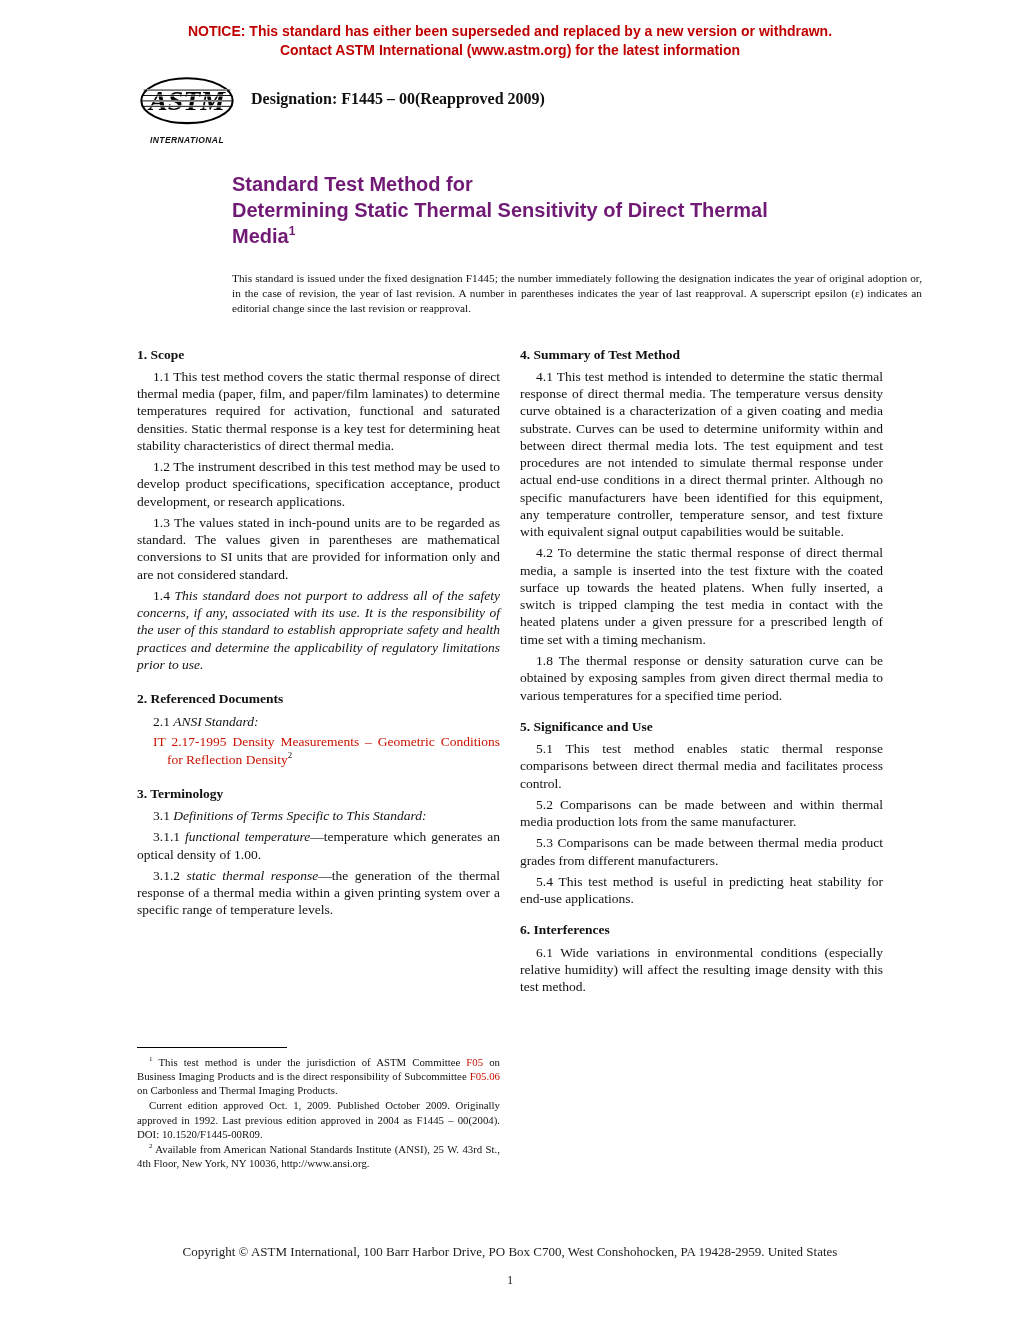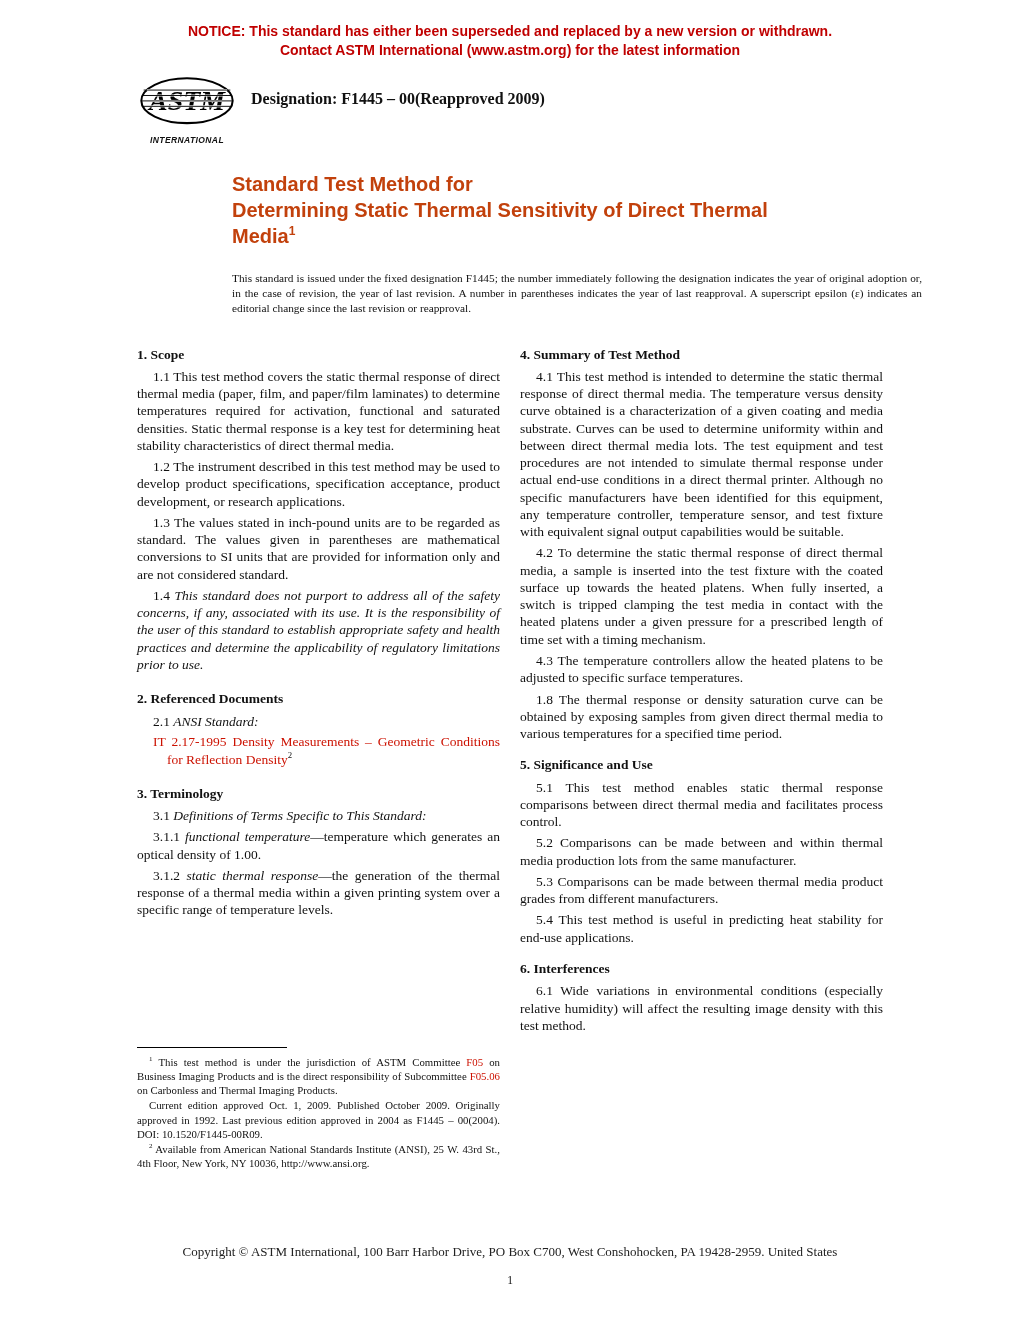--- a/index.html
+++ b/index.html
@@ -41,21 +41,21 @@
     font-weight: bold;
     font-size: 16px;
   }
   
   .title-block {
     margin: 26px 0 0 95px;
     font-family: "Liberation Sans", sans-serif;
     font-weight: bold;
     font-size: 20px;
     line-height: 1.3;
-    color: #c2410c;
+    color: #701a75;
   }
   .title-block sup { font-size: 0.6em; vertical-align: super; }
   
   .issued {
     margin: 22px 0 0 95px;
     width: 690px;
     font-size: 11.3px;
     line-height: 1.32;
     text-align: justify;
   }
@@ -190,21 +190,20 @@
         <p class="fn">Current edition approved Oct. 1, 2009. Published October 2009. Originally approved in 1992. Last previous edition approved in 2004 as F1445 – 00(2004). DOI: 10.1520/F1445-00R09.</p>
         <p class="fn"><sup>2</sup><span> Available from American National Standards Institute (ANSI), 25 W. 43rd St., 4th Floor, New York, NY 10036, </span><span>http://www.ansi.org</span><span>.</span></p>
       </div>
     </div>
 
     <div class="col col-right">
       <div>
         <div class="sec-heading first">4.  Summary of Test Method</div>
         <p class="para">4.1 This test method is intended to determine the static thermal response of direct thermal media. The temperature versus density curve obtained is a characterization of a given coating and media substrate. Curves can be used to determine uniformity within and between direct thermal media lots. The test equipment and test procedures are not intended to simulate thermal response under actual end-use conditions in a direct thermal printer. Although no specific manufacturers have been identified for this equipment, any temperature controller, temperature sensor, and test fixture with equivalent signal output capabilities would be suitable.</p>
         <p class="para">4.2 To determine the static thermal response of direct thermal media, a sample is inserted into the test fixture with the coated surface up towards the heated platens. When fully inserted, a switch is tripped clamping the test media in contact with the heated platens under a given pressure for a prescribed length of time set with a timing mechanism.</p>
-        <p class="para">4.3 The temperature controllers allow the heated platens to be adjusted to specific surface temperatures.</p>
         <p class="para">1.8 The thermal response or density saturation curve can be obtained by exposing samples from given direct thermal media to various temperatures for a specified time period.</p>
       </div>
 
       <div>
         <div class="sec-heading">5.  Significance and Use</div>
         <p class="para">5.1 This test method enables static thermal response comparisons between direct thermal media and facilitates process control.</p>
         <p class="para">5.2 Comparisons can be made between and within thermal media production lots from the same manufacturer.</p>
         <p class="para">5.3 Comparisons can be made between thermal media product grades from different manufacturers.</p>
         <p class="para">5.4 This test method is useful in predicting heat stability for end-use applications.</p>
       </div>

